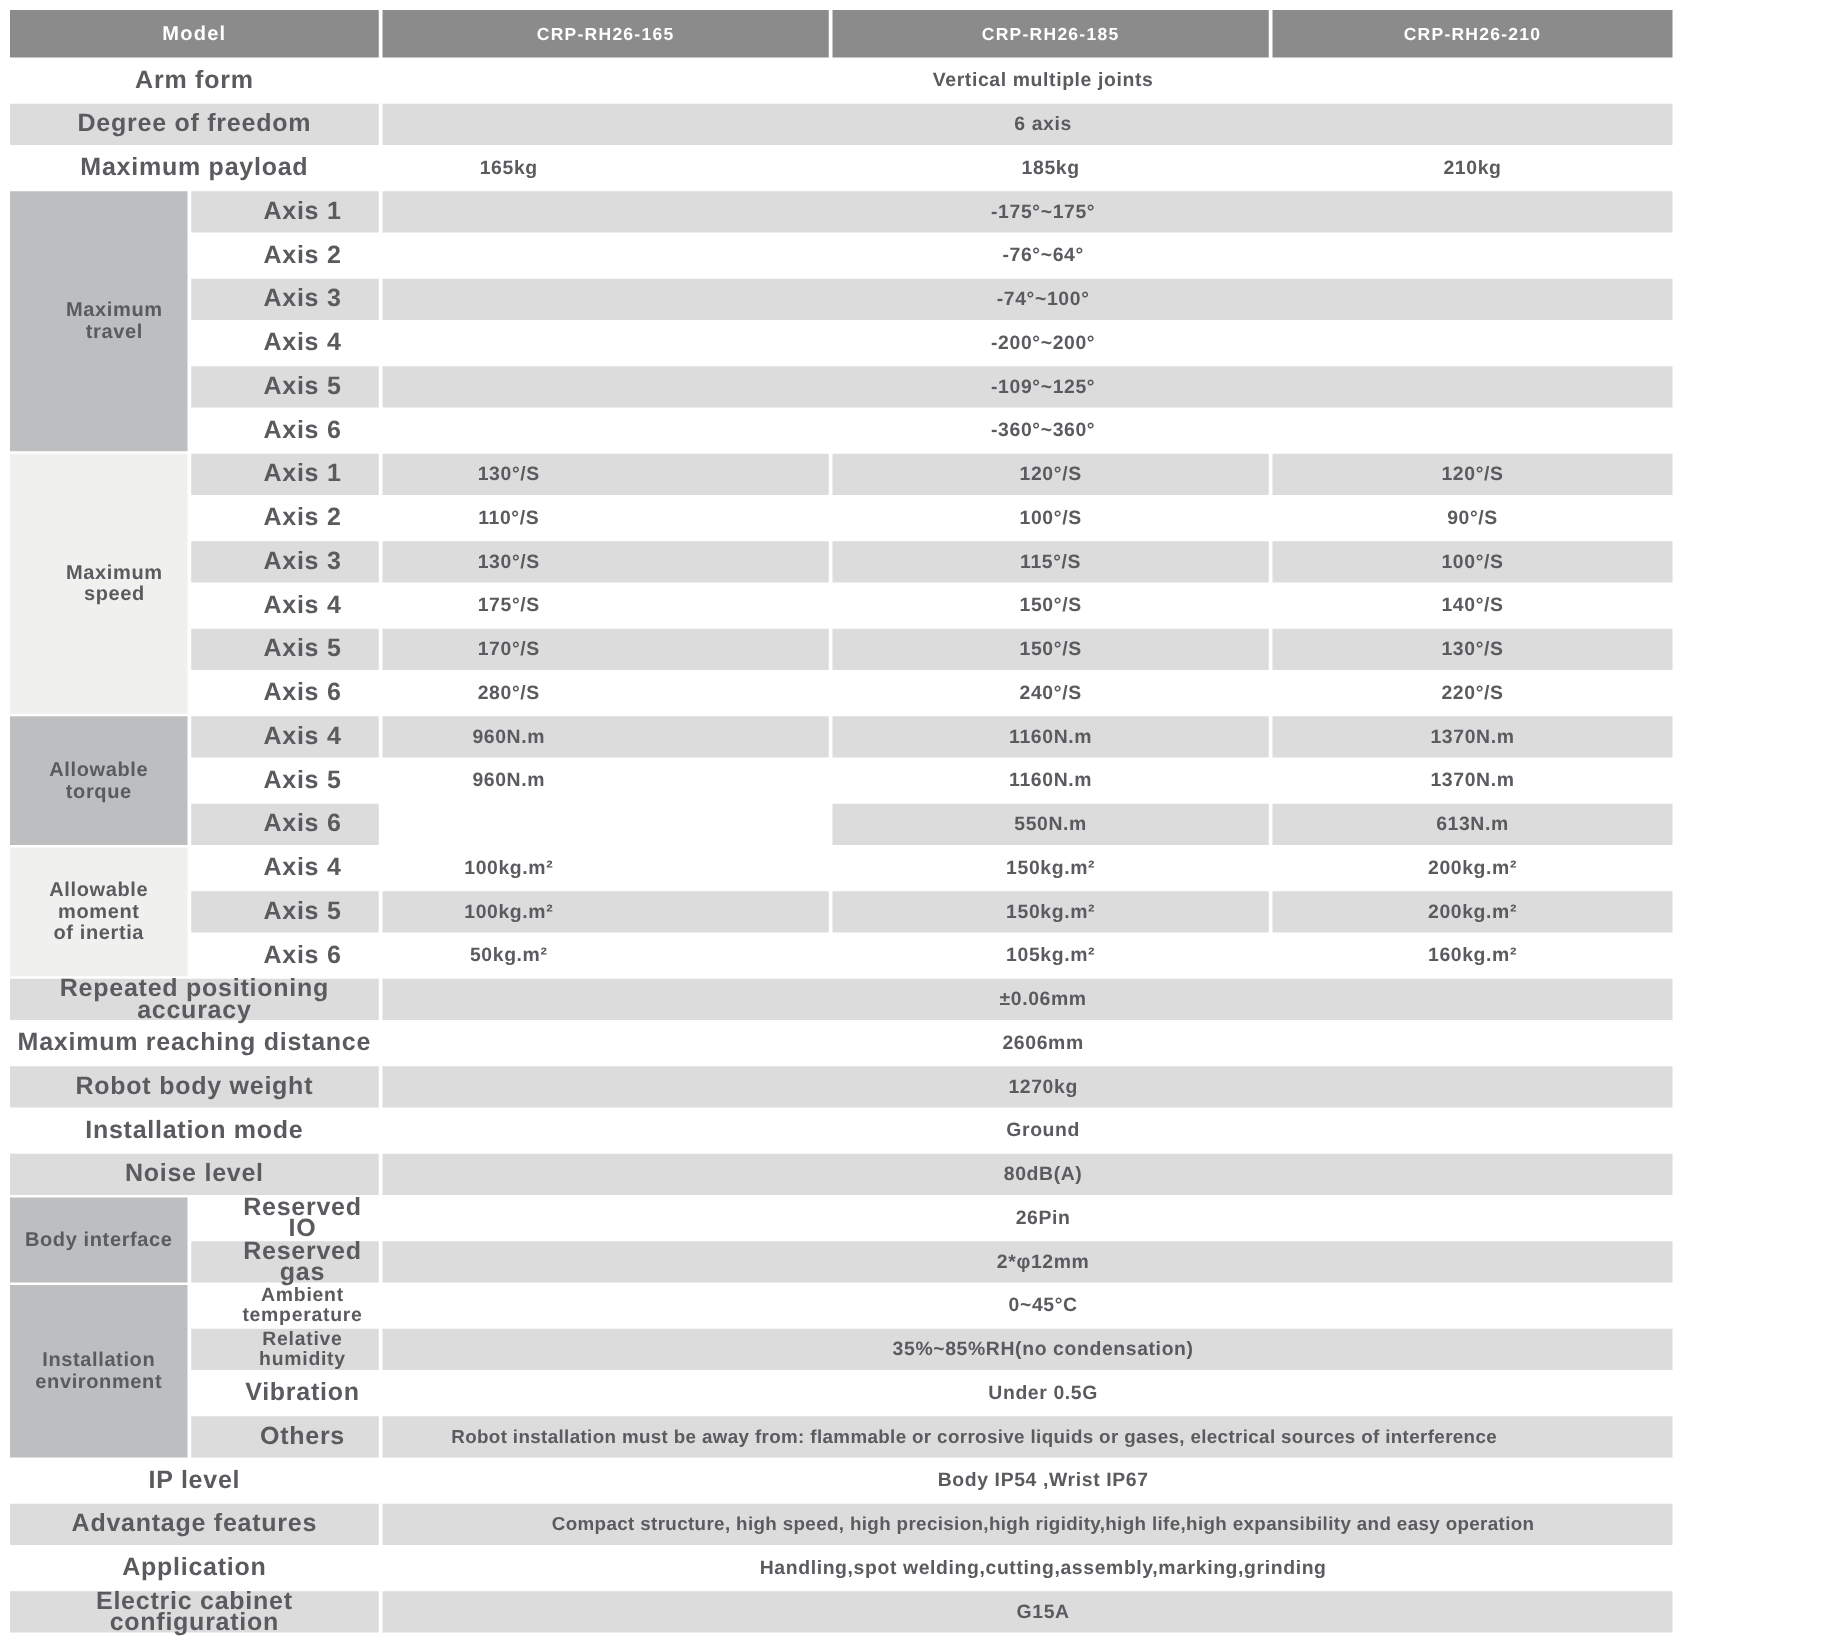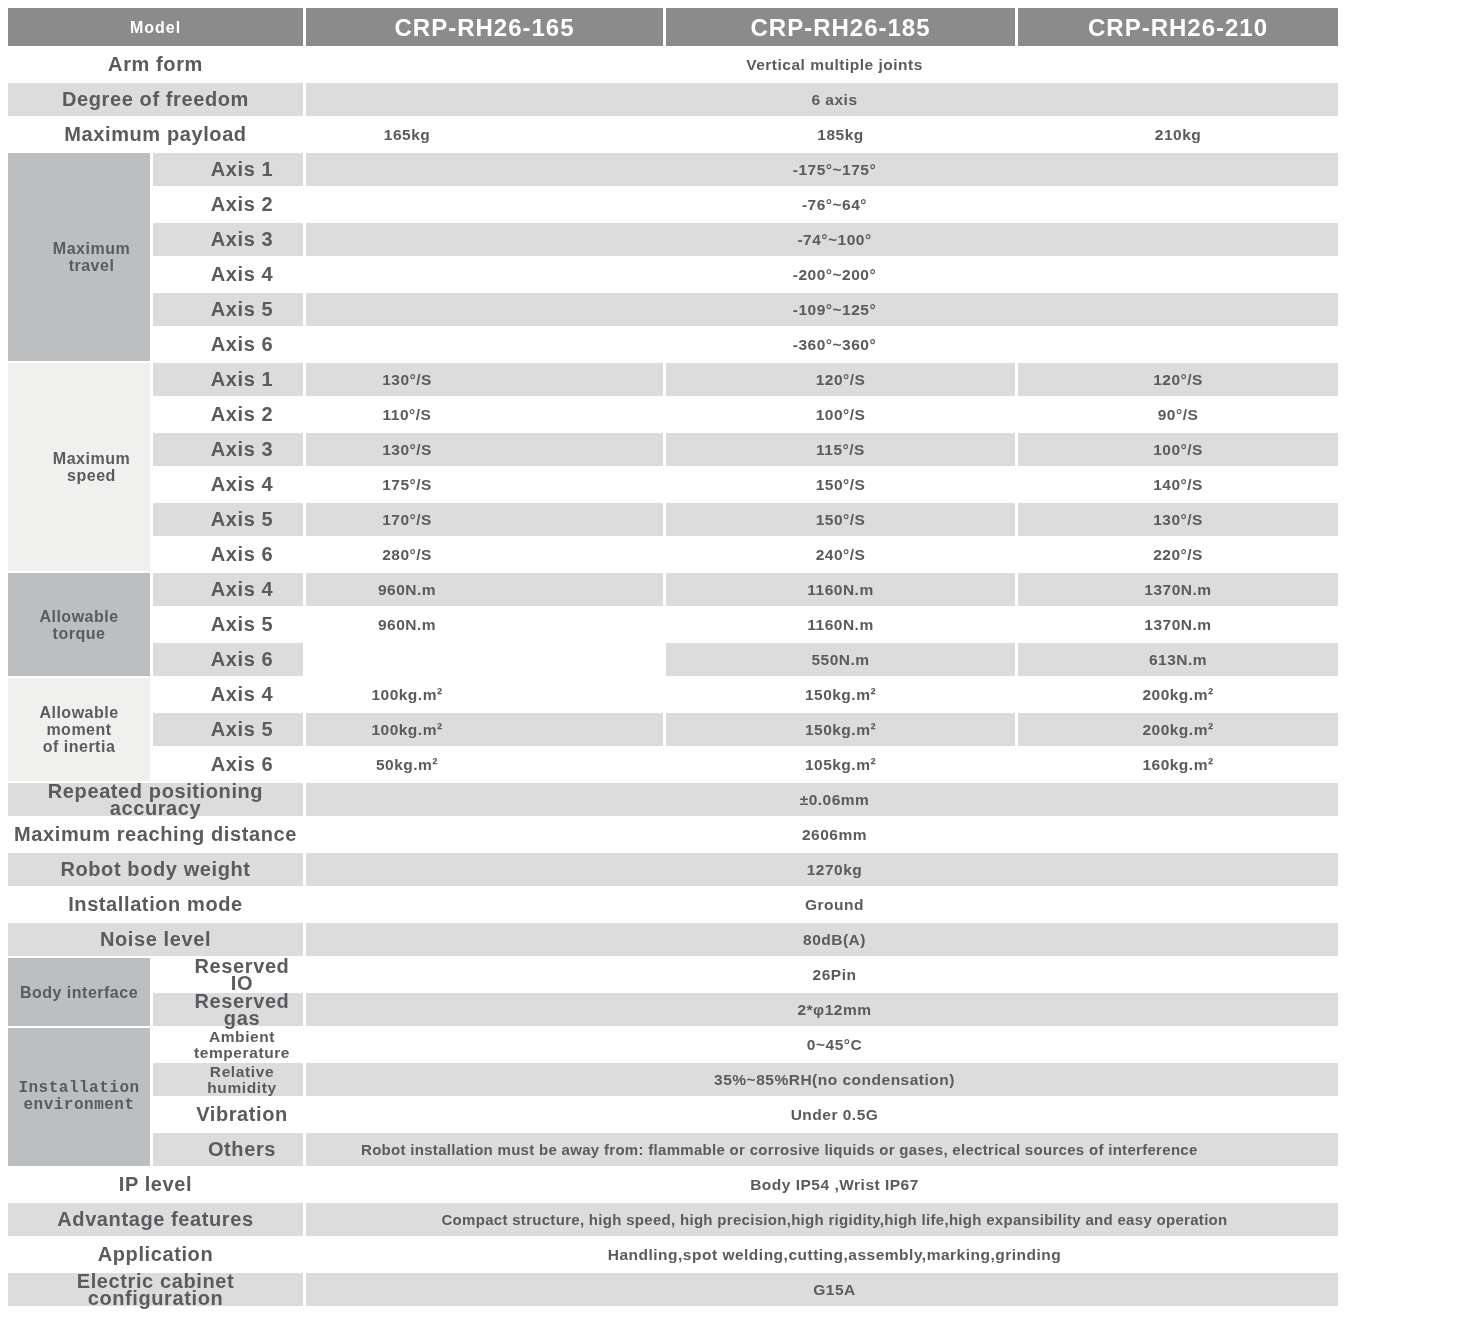--- a/index.html
+++ b/index.html
@@ -23,34 +23,34 @@
     grid-template-columns:142px 150px 357px 349px 320px;
     grid-template-rows:38px repeat(36,33px);
     column-gap:3px;row-gap:2px;
   }
   .cell{
     display:flex;align-items:center;justify-content:center;
     text-align:center;white-space:pre-line;
     color:var(--text);font-size:15.5px;font-weight:bold;letter-spacing:.5px;
     line-height:17px;
   }
-  .hd{background:var(--header-bg);color:var(--header-text);font-size:24px;letter-spacing:1px;}
+  .hd{background:var(--header-bg);color:var(--header-text);font-size:14px;letter-spacing:1px;}
   .hd.model{font-size:16px;}
   .lab{font-size:20px;letter-spacing:.6px;}
   .span2{grid-column:1/3;}
   .m{grid-column:3/6;padding-left:25px;}
   .c3{grid-column:3;padding-right:155px;}
   .c4{grid-column:4;}
   .c5{grid-column:5;}
   .g{background:var(--stripe);}
   .dk{background:var(--group-dark);grid-column:1;font-size:16px;}
   .lt{background:var(--group-light);grid-column:1;font-size:16px;}
   .rs2{grid-row:span 2;}
   .rs3{grid-row:span 3;}
-  .rs4{grid-row:span 4;font-family:Liberation Mono, monospace;}
+  .rs4{grid-row:span 4;}
   .rs6{grid-row:span 6;padding-left:25px;}
   .c2{grid-column:2;padding-left:28px;}
   .wrap2{line-height:16px;font-size:15.5px;}
   .long{font-size:15px;letter-spacing:.3px;}
   .others-v{justify-content:flex-start;text-align:left;padding:0 100px 0 55px;font-size:15px;line-height:16px;letter-spacing:.3px;}
 </style>
 </head>
 <body>
 
 <div class="tbl">

